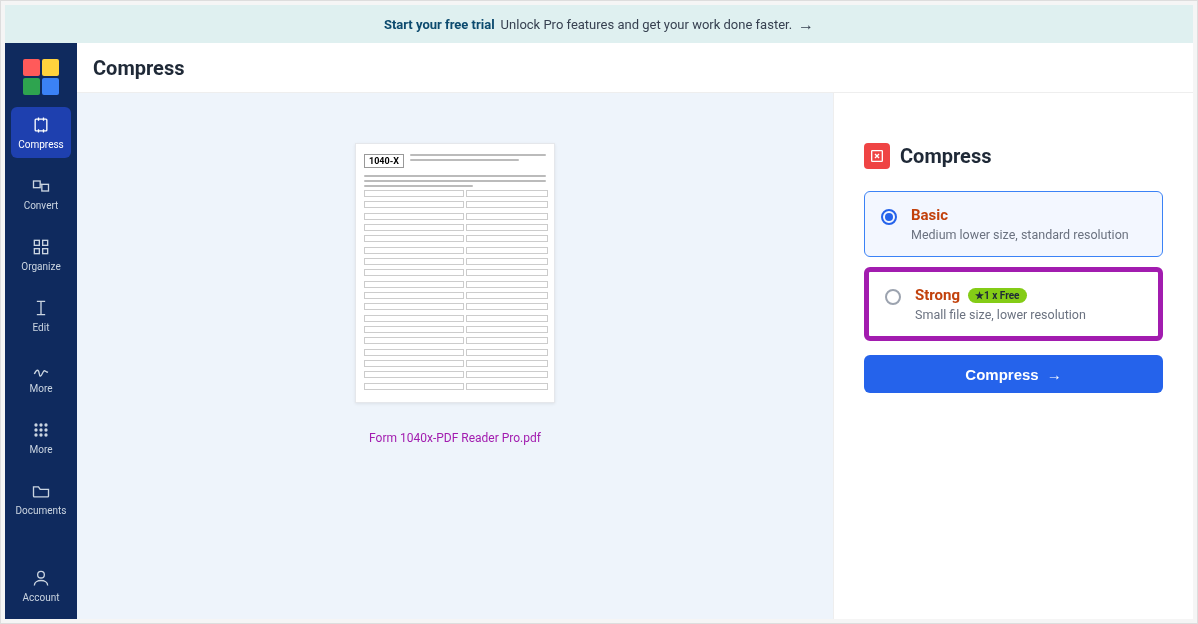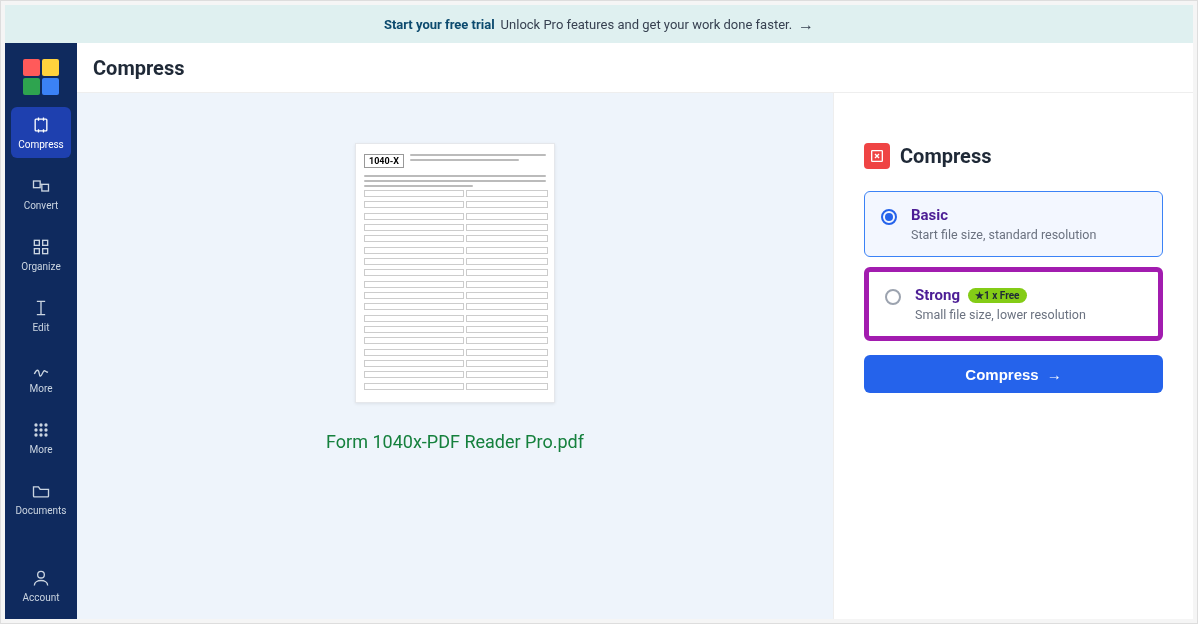--- a/index.html
+++ b/index.html
@@ -137,22 +137,22 @@
     display: grid;
     grid-template-columns: 55% 45%;
     gap: 2px;
   }
   .doc-thumb .grid .cell {
     border: 0.5px solid #ccc;
     height: 7px;
   }
   .doc-name {
     margin-top: 28px;
-    font-size: 18px;
-    color: #15803d;
+    font-size: 12px;
+    color: #a21caf;
   }
   .options-panel {
     width: 360px;
     background: #fff;
     padding: 50px 30px 0 30px;
     border-left: 1px solid #eee;
   }
   .panel-head {
     display: flex;
     align-items: center;
@@ -202,21 +202,21 @@
     border-color: #2563eb;
   }
   .option-card.selected .radio::after {
     content: "";
     width: 8px;
     height: 8px;
     border-radius: 50%;
     background: #2563eb;
   }
   .opt-title-row { display: flex; align-items: center; gap: 8px; }
-  .opt-title { font-weight: 700; font-size: 15px; color: #4c1d95; }
+  .opt-title { font-weight: 700; font-size: 15px; color: #c2410c; }
   .opt-desc { font-size: 12.5px; color: #6b7280; margin-top: 3px; }
   .badge {
     background: #84cc16;
     color: #1f2937;
     font-size: 10px;
     font-weight: 700;
     padding: 2px 7px;
     border-radius: 999px;
     display: inline-flex;
     align-items: center;
@@ -421,21 +421,21 @@
             </span>
             <h2>Compress</h2>
           </div>
 
           <div class="option-card selected">
             <span class="radio"></span>
             <div>
               <div class="opt-title-row">
                 <span class="opt-title">Basic</span>
               </div>
-              <div class="opt-desc">Start file size, standard resolution</div>
+              <div class="opt-desc">Medium lower size, standard resolution</div>
             </div>
           </div>
 
           <div class="option-card">
             <span class="radio"></span>
             <div>
               <div class="opt-title-row">
                 <span class="opt-title">Strong</span>
                 <span class="badge">★1 x Free</span>
               </div>

